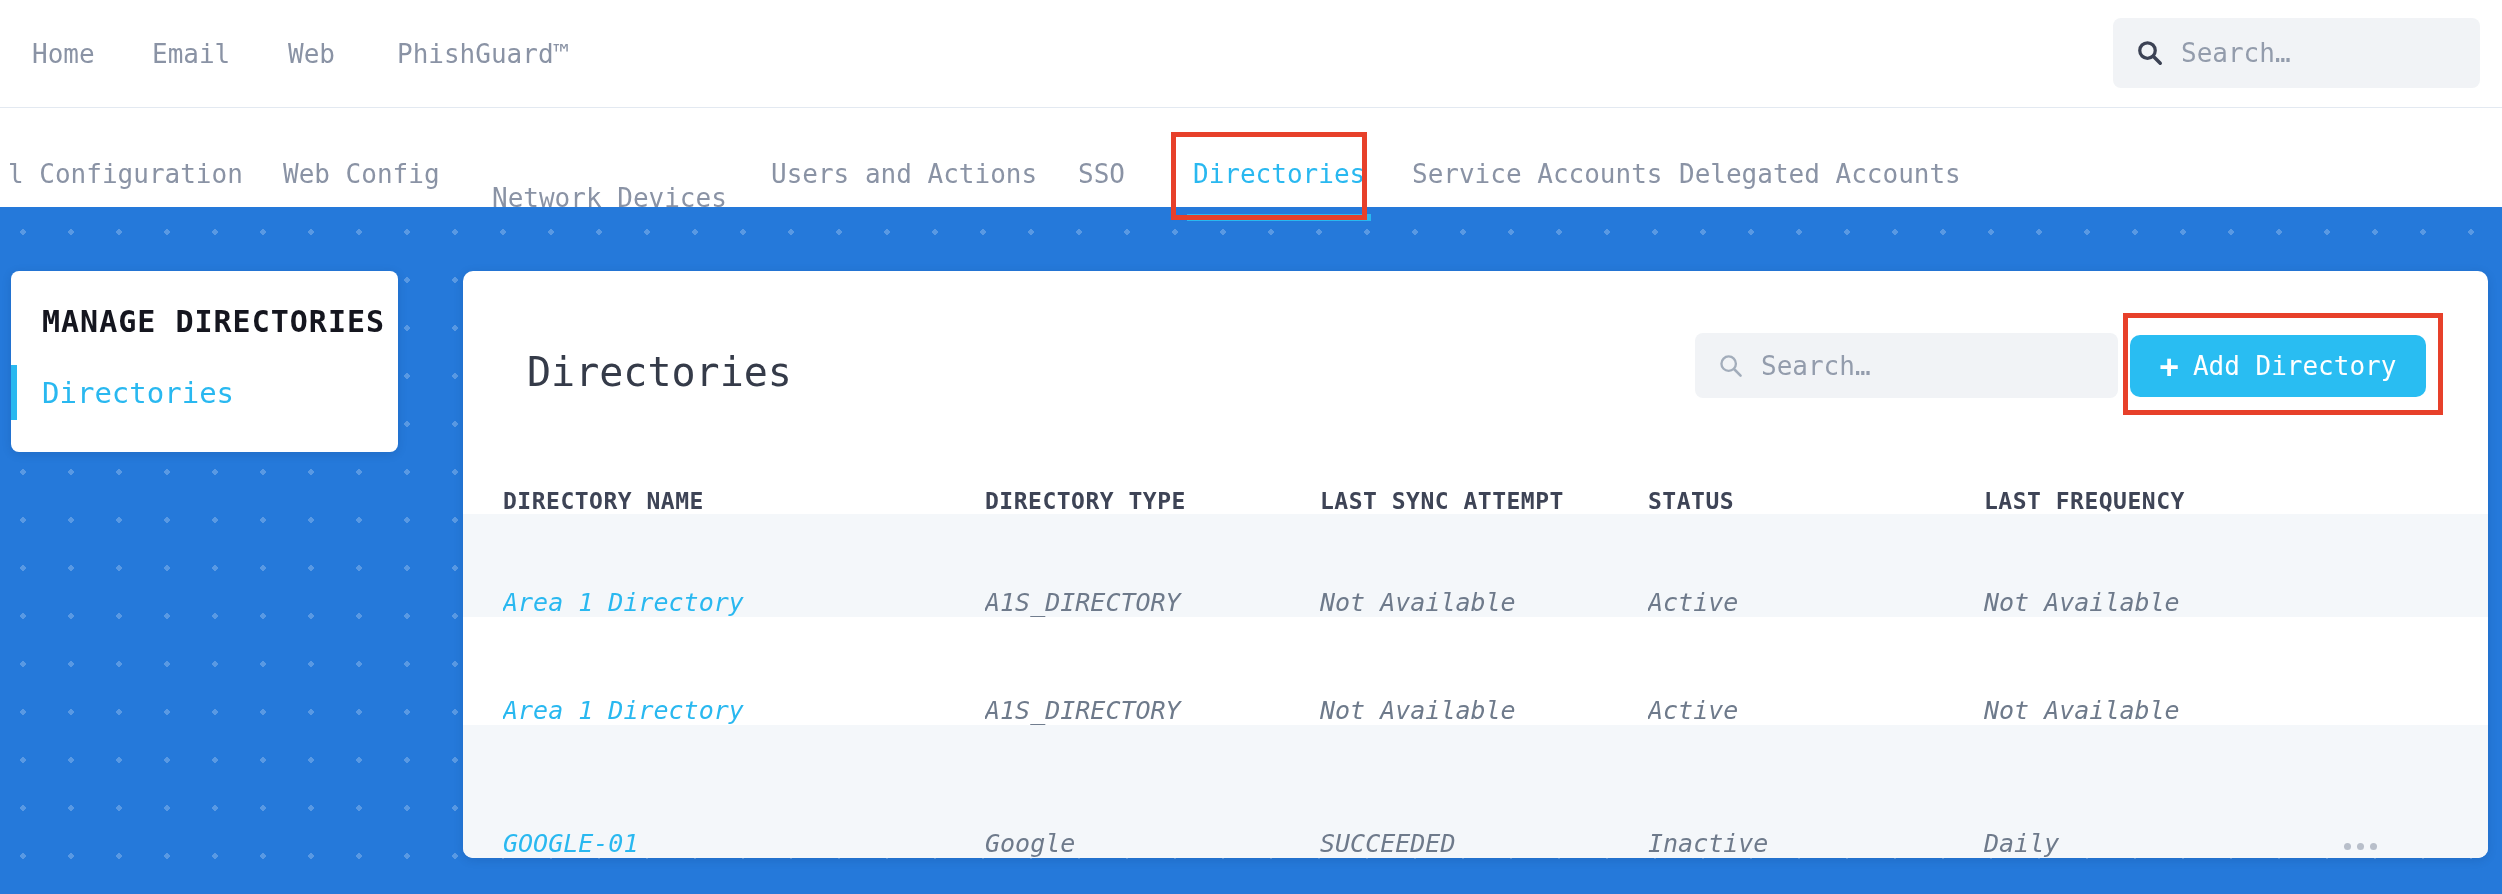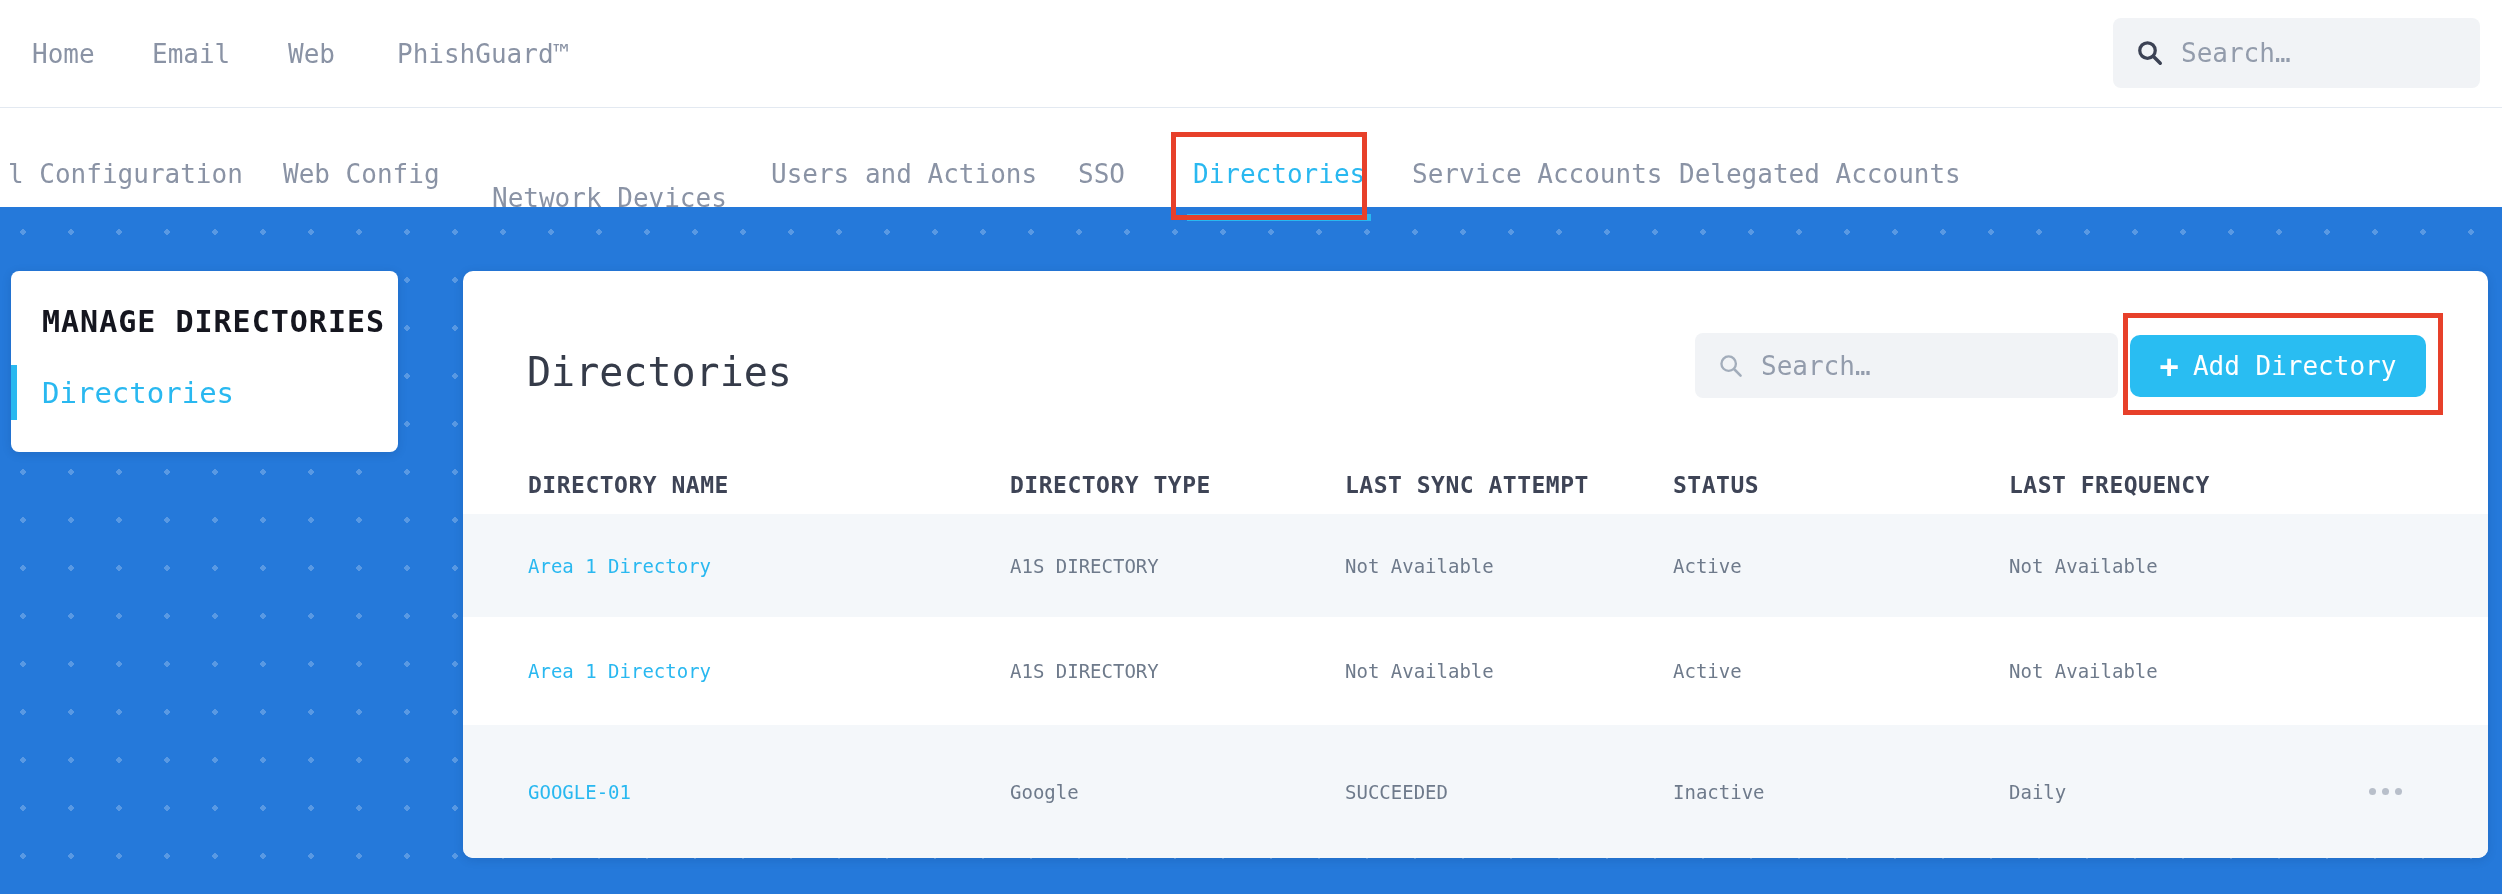--- a/index.html
+++ b/index.html
@@ -105,30 +105,30 @@
   .add-btn {
     position:absolute; left:1667px; top:64px; width:296px; height:62px;
     background:#29bdf2; border:none; border-radius:10px; cursor:pointer;
     display:flex; align-items:center; justify-content:center; gap:14px;
     color:#ffffff; font-family:inherit; font-size:26px; white-space:nowrap;
   }
   .add-btn .plus { font-size:32px; font-weight:700; line-height:1; }
   .annotation-btn { left:1660px; top:42px; width:320px; height:102px; }
 
   
-  .trow { position:absolute; left:0; width:100%; display:flex; align-items:center; padding-left:65px; }
+  .trow { position:absolute; left:0; width:100%; display:flex; align-items:flex-end; padding-left:40px; }
   .cell { flex:0 0 auto; white-space:nowrap; overflow:hidden; }
   .c0 { width:482px; } .c1 { width:335px; } .c2 { width:328px; }
   .c3 { width:336px; } .c4 { width:356px; }
   .thead { top:185px; height:58px; }
   .th { font-size:23px; font-weight:700; color:#3e4456; letter-spacing:.5px; }
   .r0 { top:243px; height:103px; background:#f4f7fa; }
   .r1 { top:346px; height:108px; background:#ffffff; }
   .r2 { top:454px; height:133px; background:#f4f7fa; }
-  .td { font-size:19px; color:#6e7a8b; }
+  .td { font-size:25px; color:#6e7a8b;font-style:italic; }
   .td.link { color:#29b8f0; cursor:pointer; }
   .row-actions {
     display:flex; gap:6px; align-items:center; cursor:pointer; padding:8px 4px;
   }
   .row-actions .dot { width:7px; height:7px; border-radius:50%; background:#b8bfca; }
 
   svg { display:block; }
 </style>
 </head>
 <body>

